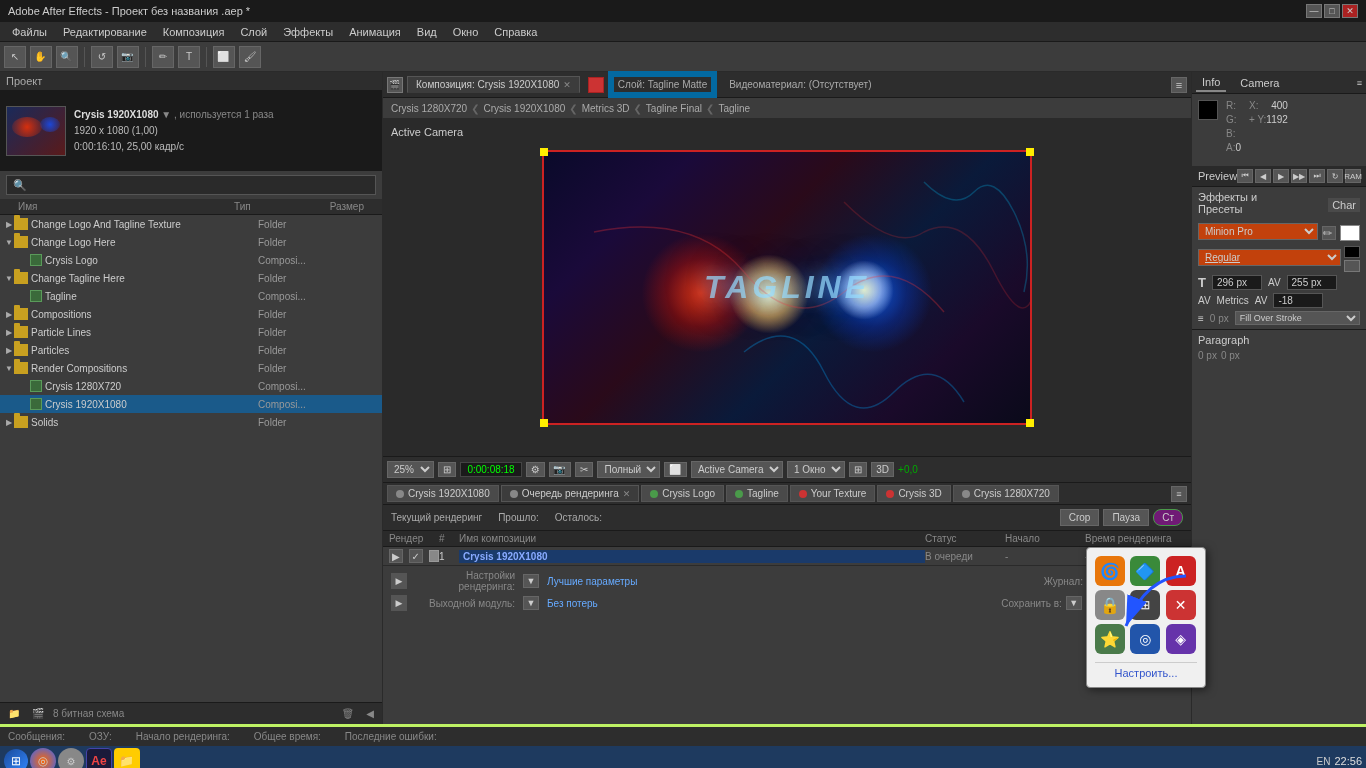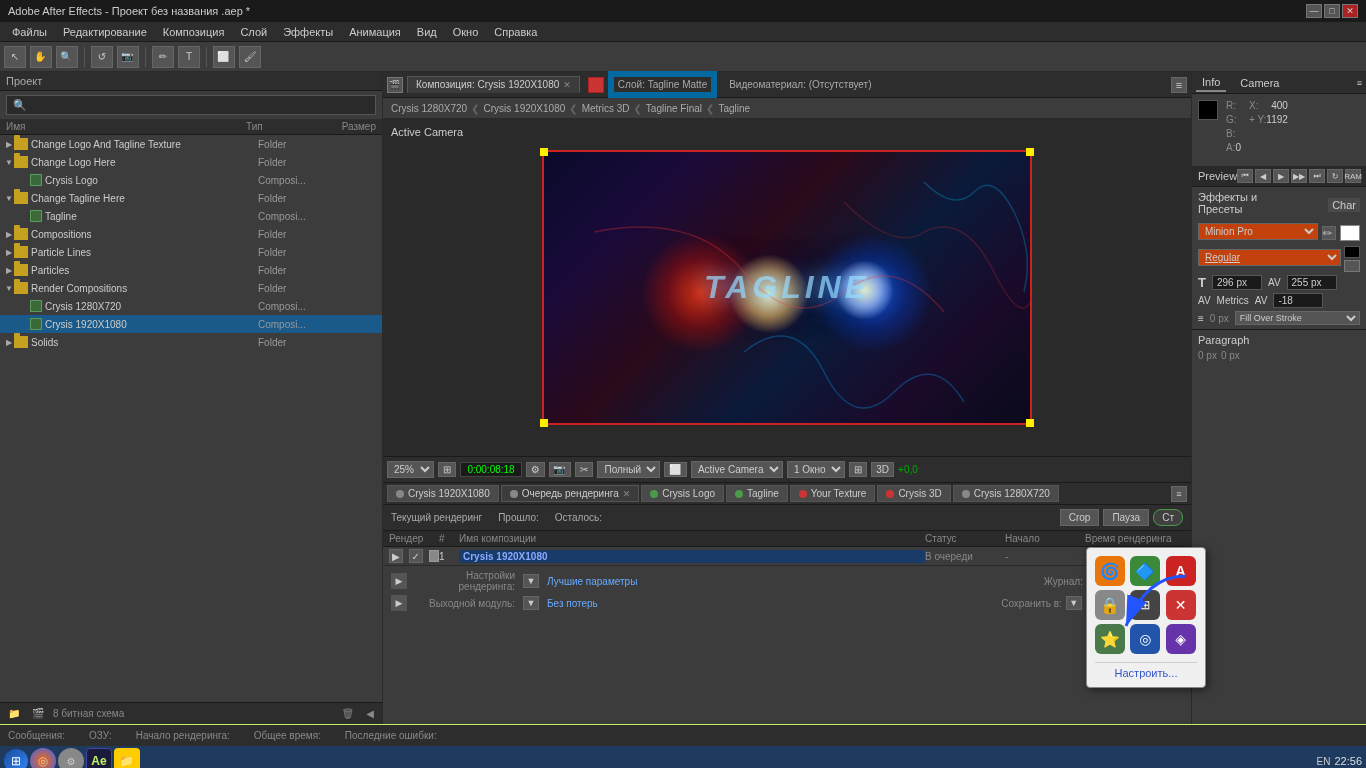--- a/index.html
+++ b/index.html
@@ -28,21 +28,21 @@
 
     
     #left-panel { width: 383px; height: 100%; background: #3c3c3c; border-right: 1px solid #2a2a2a; display: flex; flex-direction: column; }
     #project-header { background: #2d2d2d; padding: 3px 6px; font-size: 11px; color: #aaa; border-bottom: 1px solid #1a1a1a; display: flex; align-items: center; gap: 4px; }
     #project-preview { height: 80px; background: #1a1a1a; display: flex; align-items: center; padding: 6px; gap: 8px; }
     .preview-thumb { width: 60px; height: 50px; background: linear-gradient(135deg, #1a3a6b, #8b1a1a); border: 1px solid #555; flex-shrink: 0; display: flex; align-items: center; justify-content: center; }
     .preview-info { font-size: 10px; color: #bbb; line-height: 1.6; }
     .preview-info .bold { font-weight: bold; color: #ddd; }
     #project-search { padding: 4px 6px; background: #3c3c3c; }
     #project-search input { width: 100%; background: #2a2a2a; border: 1px solid #555; color: #ccc; padding: 2px 6px; font-size: 11px; height: 20px; }
-    #project-list-header { display: flex; align-items: flex-start; padding: 2px 6px; background: #2d2d2d; border-bottom: 1px solid #1a1a1a; font-size: 10px; color: #888; }
+    #project-list-header { display: flex; align-items: flex-start; padding: 2px 18px; background: #2d2d2d; border-bottom: 1px solid #1a1a1a; font-size: 10px; color: #888; }
     #project-list-header .col-name { flex: 1; }
     #project-list-header .col-type { width: 80px; }
     #project-list-header .col-size { width: 50px; text-align: right; }
     #project-tree { flex: 1; overflow-y: auto; background: #3c3c3c; }
     .tree-item { display: flex; align-items: center; padding: 2px 4px; cursor: pointer; height: 18px; }
     .tree-item.selected { background: #1a5a8a; }
     .tree-item .indent { display: inline-block; }
     .tree-arrow { width: 10px; height: 10px; display: inline-flex; align-items: center; justify-content: center; font-size: 8px; color: #aaa; }
     .folder-icon { width: 14px; height: 12px; background: #c8a020; margin-right: 3px; flex-shrink: 0; position: relative; }
     .folder-icon::before { content: ''; position: absolute; top: -3px; left: 0; width: 6px; height: 3px; background: #c8a020; border-radius: 1px 1px 0 0; }
@@ -131,21 +131,21 @@
     .rr-status { width: 80px; color: #888; }
     .rr-start { width: 80px; color: #888; }
     .rr-time { width: 100px; color: #888; }
     #render-details { padding: 4px 8px; background: #3c3c3c; font-size: 10px; }
     .rd-row { display: flex; align-items: center; gap: 8px; margin-bottom: 3px; }
     .rd-label { color: #888; width: 100px; text-align: right; }
     .rd-value { color: #66aaff; cursor: pointer; }
     .rd-journal { display: flex; align-items: center; gap: 4px; margin-left: auto; }
 
     
-    #statusbar { height: 22px; background: #2d2d2d; display: flex; align-items: center; padding: 0 8px; gap: 24px; border-top: 1px solid #bef264; }
+    #statusbar { height: 22px; background: #2d2d2d; display: flex; align-items: center; padding: 0 8px; gap: 24px; border-top: 3px solid #bef264; }
     .sb-item { font-size: 10px; color: #888; }
 
     
     #taskbar { height: 30px; background: #1e3a5f; display: flex; align-items: center; padding: 0 4px; gap: 2px; }
     .taskbar-btn { width: 26px; height: 26px; border-radius: 4px; display: flex; align-items: center; justify-content: center; cursor: pointer; }
     .taskbar-right { margin-left: auto; display: flex; align-items: center; gap: 4px; font-size: 10px; color: #ccc; }
 
     
     #popup { position: absolute; right: 160px; bottom: 80px; width: 120px; background: #f0f0f0; border: 1px solid #888; border-radius: 4px; padding: 8px; box-shadow: 2px 2px 8px rgba(0,0,0,0.5); z-index: 100; }
     .popup-icons { display: grid; grid-template-columns: repeat(3, 1fr); gap: 4px; margin-bottom: 8px; }
@@ -201,20 +201,36 @@
   <div class="toolbar-sep"></div>
   <div class="toolbar-btn">⬜</div>
   <div class="toolbar-btn">🖌</div>
 </div>
 
 <div id="main">
 
   <div id="left-panel">
     <div id="project-header">
       <span>Проект</span>
+    </div>
+    <div id="project-preview">
+      <div class="preview-thumb">
+        <div style="width:100%;height:100%;background:linear-gradient(135deg,#1a2a5a,#5a1a1a);position:relative;">
+          <div style="position:absolute;width:30px;height:20px;background:radial-gradient(circle,rgba(255,50,0,0.8),transparent);left:5px;top:10px;border-radius:50%;"></div>
+          <div style="position:absolute;width:20px;height:15px;background:radial-gradient(circle,rgba(20,80,255,0.8),transparent);right:5px;top:10px;border-radius:50%;"></div>
+        </div>
+      </div>
+      <div class="preview-info">
+        <div class="bold">
+          <span>Crysis 1920X1080</span>
+          <span style="color:#888;font-weight:normal;"> ▼ , <span>используется 1 раза</span></span>
+        </div>
+        <div>1920 x 1080 (1,00)</div>
+        <div>0:00:16:10, 25,00 кадр/с</div>
+      </div>
     </div>
     <div id="project-search">
       <input type="text" style="width: 100%; background: rgb(42, 42, 42); border: 1px solid rgb(85, 85, 85); color: rgb(204, 204, 204); padding: 2px 6px; font-size: 11px; height: 20px;" placeholder="🔍">
     </div>
     <div id="project-list-header">
       <span class="col-name">Имя</span>
       <span style="width:16px;"></span>
       <span class="col-type">Тип</span>
       <span class="col-size">Размер</span>
     </div>
@@ -444,21 +460,21 @@
     </div>
 
     <div id="render-section">
       <div id="render-status">
         <span class="rs-label">Текущий рендеринг</span>
         <span class="rs-label">Прошло:</span>
         <span class="rs-label">Осталось:</span>
         <div style="margin-left:auto;display:flex;gap:4px;">
           <div class="rs-btn">Crop</div>
           <div class="rs-btn">Пауза</div>
-          <div class="rs-btn" style="background:#404040;border-color:#4a9a4a;color:#ccc;border-radius:8px;">Ст</div>
+          <div class="rs-btn" style="background:#701a75;border-color:#4a9a4a;color:#ccc;border-radius:8px;">Ст</div>
         </div>
       </div>
       <div id="render-table-header">
         <span class="rth-render">Рендер</span>
         <span class="rth-num">#</span>
         <span class="rth-name">Имя композиции</span>
         <span class="rth-status">Статус</span>
         <span class="rth-start">Начало</span>
         <span class="rth-time">Время рендеринга</span>
       </div>
@@ -620,21 +636,21 @@
   <div class="taskbar-btn" style="background:linear-gradient(135deg,#1a4a9a,#3388ff);border-radius:50%;width:24px;height:24px;">
     <span style="color:#fff;font-size:12px;">⊞</span>
   </div>
   <div class="taskbar-btn" style="background:radial-gradient(circle,#ff6600,#3366ff);border-radius:50%;">
     <span style="font-size:12px;">◎</span>
   </div>
   <div class="taskbar-btn" style="background:#888;border-radius:50%;">
     <span style="font-size:10px;">⚙</span>
   </div>
   <div class="taskbar-btn" style="background:#1a1a3a;border:1px solid #4444aa;">
-    <span style="color:#bef264;font-size:12px;font-weight:bold;">Ae</span>
+    <span style="color:#ef4444;font-size:12px;font-weight:bold;">Ae</span>
   </div>
   <div class="taskbar-btn" style="background:#ffcc00;border-radius:4px;">
     <span style="font-size:12px;">📁</span>
   </div>
   <div class="taskbar-right">
     <span>EN</span>
     <span style="font-size:11px;color:#ddd;">22:56</span>
   </div>
 </div>
 

